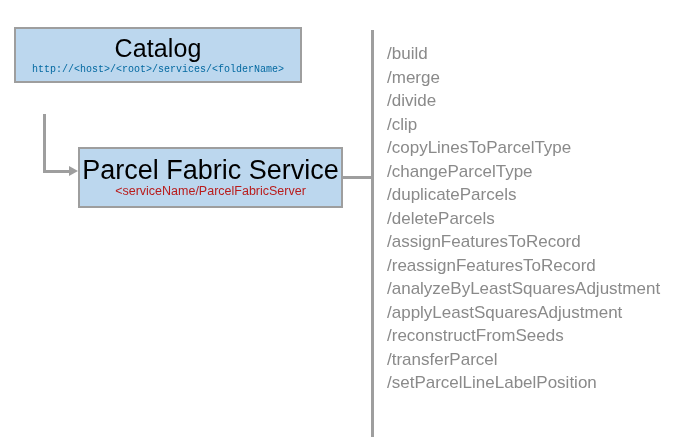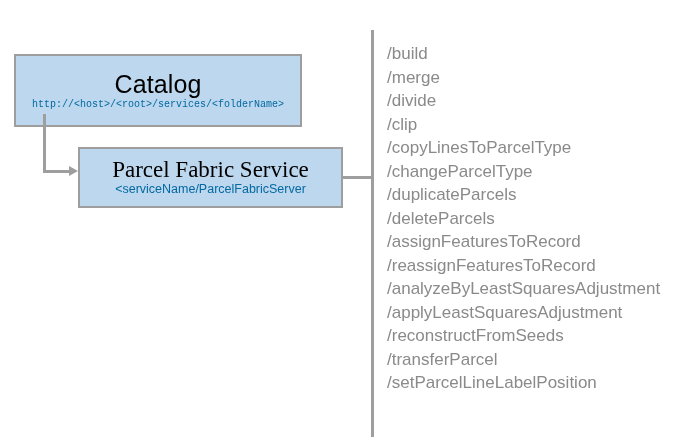--- a/index.html
+++ b/index.html
@@ -31,23 +31,23 @@
     border: 2px solid #9e9e9e;
     display: flex;
     flex-direction: column;
     align-items: center;
     justify-content: center;
     text-align: center;
   }
 
   #catalog-node {
     left: 14px;
-    top: 54px;
+    top: 27px;
     width: 288px;
-    height: 73px;
+    height: 56px;
   }
   #catalog-node .node-title {
     font-size: 25px;
     color: #000000;
     line-height: 1.05;
     letter-spacing: 0.1px;
     margin-bottom: 2px;
   }
   #catalog-node .node-subtitle {
     font-size: 10px;
@@ -57,29 +57,28 @@
     font-family: Liberation Mono, monospace;
   }
 
   #parcel-fabric-service-node {
     left: 78px;
     top: 147px;
     width: 265px;
     height: 61px;
   }
   #parcel-fabric-service-node .node-title {
-    font-size: 23px;
+    font-size: 27px;
     color: #000000;
     line-height: 1.05;
     margin-bottom: 1px;
-    font-family: Liberation Serif, serif;
   }
   #parcel-fabric-service-node .node-subtitle {
     font-size: 12.5px;
-    color: #0369a1;
+    color: #b91c1c;
     line-height: 1.1;
     white-space: nowrap;
   }
 
   
   .connector-line {
     position: absolute;
     background: #9e9e9e;
   }
   

